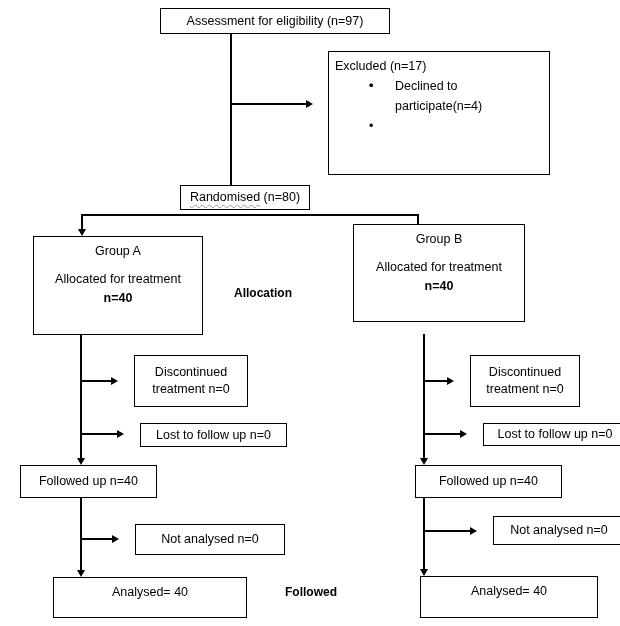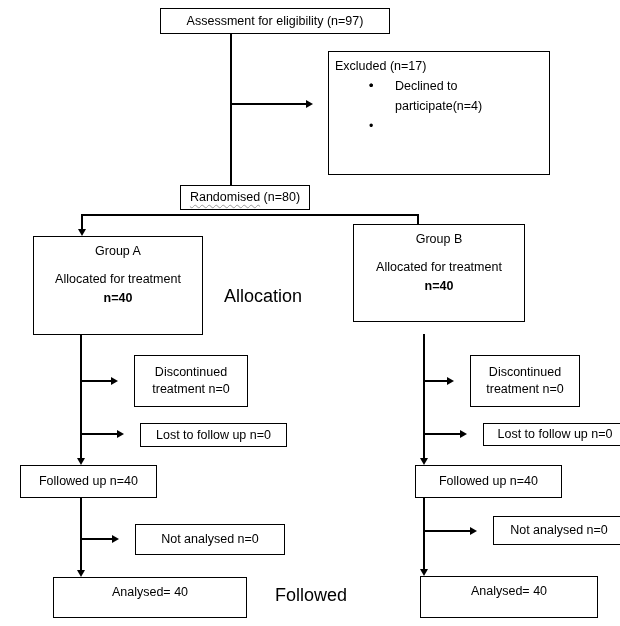--- a/index.html
+++ b/index.html
@@ -13,21 +13,21 @@
   }
   .center { display:flex; align-items:center; justify-content:center; text-align:center; }
   .hline { position:absolute; height:2px; background:#000; }
   .vline { position:absolute; width:2px; background:#000; }
   .arr-right { position:absolute; width:0; height:0;
     border-top:4px solid transparent; border-bottom:4px solid transparent;
     border-left:7px solid #000; }
   .arr-down { position:absolute; width:0; height:0;
     border-left:4px solid transparent; border-right:4px solid transparent;
     border-top:7px solid #000; }
-  .stage-label { position:absolute; font-weight:normal; font-size:18px; }
+  .stage-label { position:absolute; font-weight:bold; font-size:12px; }
   
   #excluded { padding:4px 6px; }
   .excl-title { line-height:20px; }
   .bullet-row { position:relative; margin-left:28px; padding-left:32px;
     width:140px; line-height:20px; }
   .bullet-glyph { position:absolute; left:6px; top:0; }
   
   .squiggle {
     text-decoration-line:underline; text-decoration-style:wavy;
     text-decoration-color:#9b9b9b; text-decoration-thickness:1px;

